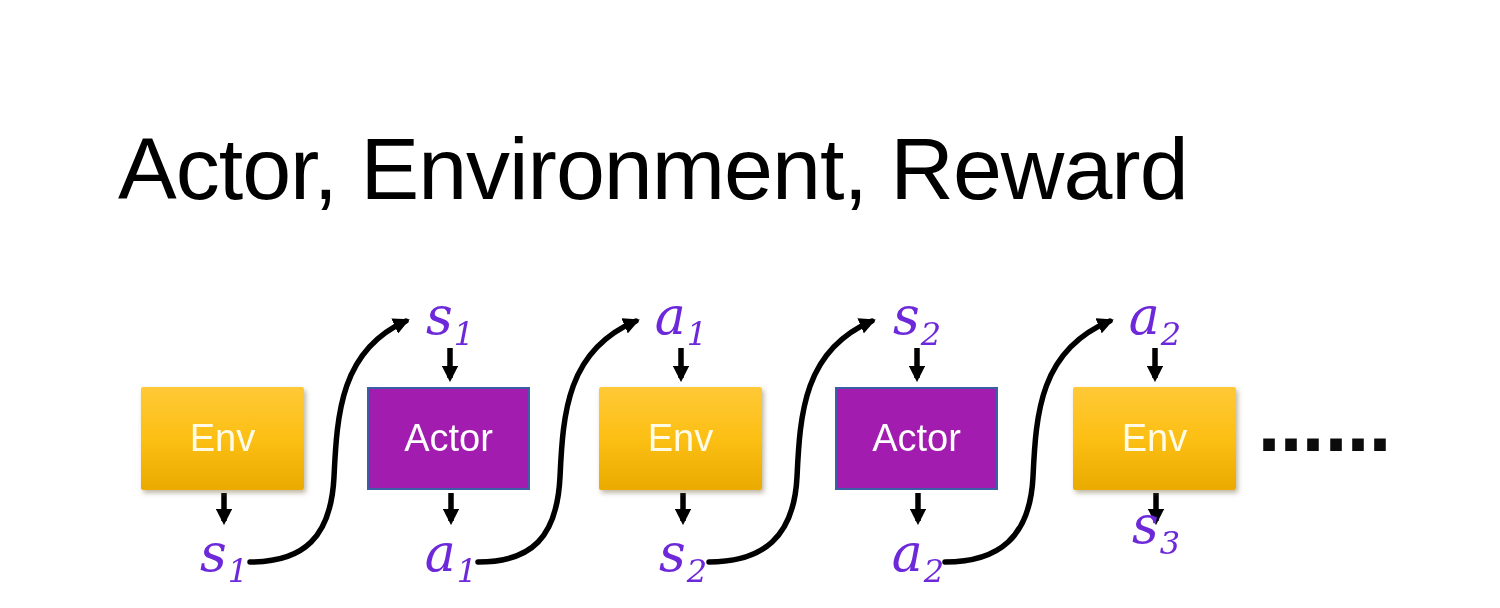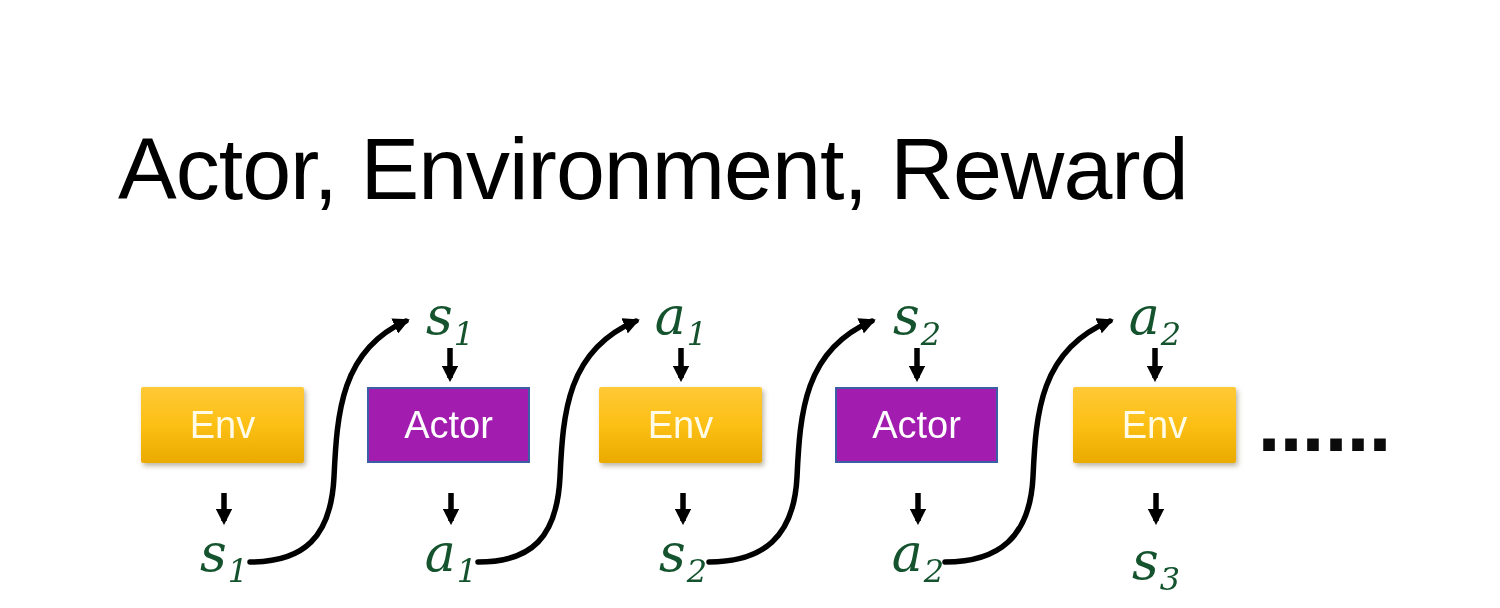--- a/index.html
+++ b/index.html
@@ -18,21 +18,21 @@
     font-size:88px;
     font-weight:300;
     letter-spacing:-1px;
     color:#000000;
     white-space:nowrap;
   }
   .arrows { position:absolute; left:0; top:0; width:1500px; height:608px; }
   .box {
     position:absolute;
     top:387px;
-    width:163px; height:76px;
+    width:163px; height:103px;
     display:flex; align-items:center; justify-content:center;
     font-size:38px;
     color:#ffffff;
     box-sizing:border-box;
   }
   .box.env {
     background:linear-gradient(180deg,#FFC937 0%, #FCBF14 50%, #EAAA00 100%);
     color:#FFFBE6;
     border-radius:2px;
     box-shadow:2px 3px 5px rgba(110,95,55,0.45);
@@ -41,21 +41,21 @@
     background:#a21caf;
     border:2.5px solid #3A5FA5;
   }
   .mlabel {
     position:absolute;
     transform:translateX(-50%);
     font-family:"DejaVu Serif", serif;
     font-style:italic;
     font-size:52px;
     line-height:1.0;
-    color:#14532d;
+    color:#6d28d9;
     white-space:nowrap;
   }
   .mlabel .sub {
     font-size:32px;
     position:relative;
     top:11px;
     margin-left:1px;
   }
   .dots {
     position:absolute;
@@ -117,17 +117,17 @@
 
   <div class="mlabel" style="left:450px; top:290px;"><span>s</span><span class="sub">1</span></div>
   <div class="mlabel" style="left:681px; top:290px;"><span>a</span><span class="sub">1</span></div>
   <div class="mlabel" style="left:917px; top:290px;"><span>s</span><span class="sub">2</span></div>
   <div class="mlabel" style="left:1155px; top:290px;"><span>a</span><span class="sub">2</span></div>
 
   <div class="mlabel" style="left:224px; top:527px;"><span>s</span><span class="sub">1</span></div>
   <div class="mlabel" style="left:451px; top:527px;"><span>a</span><span class="sub">1</span></div>
   <div class="mlabel" style="left:683px; top:527px;"><span>s</span><span class="sub">2</span></div>
   <div class="mlabel" style="left:918px; top:527px;"><span>a</span><span class="sub">2</span></div>
-  <div class="mlabel" style="left:1156px; top:535px;"><span>s</span><span class="sub">3</span></div>
+  <div class="mlabel" style="left:1156px; top:499px;"><span>s</span><span class="sub">3</span></div>
 
   <div class="dots">……</div>
 
 </div>
 
 </body></html>

